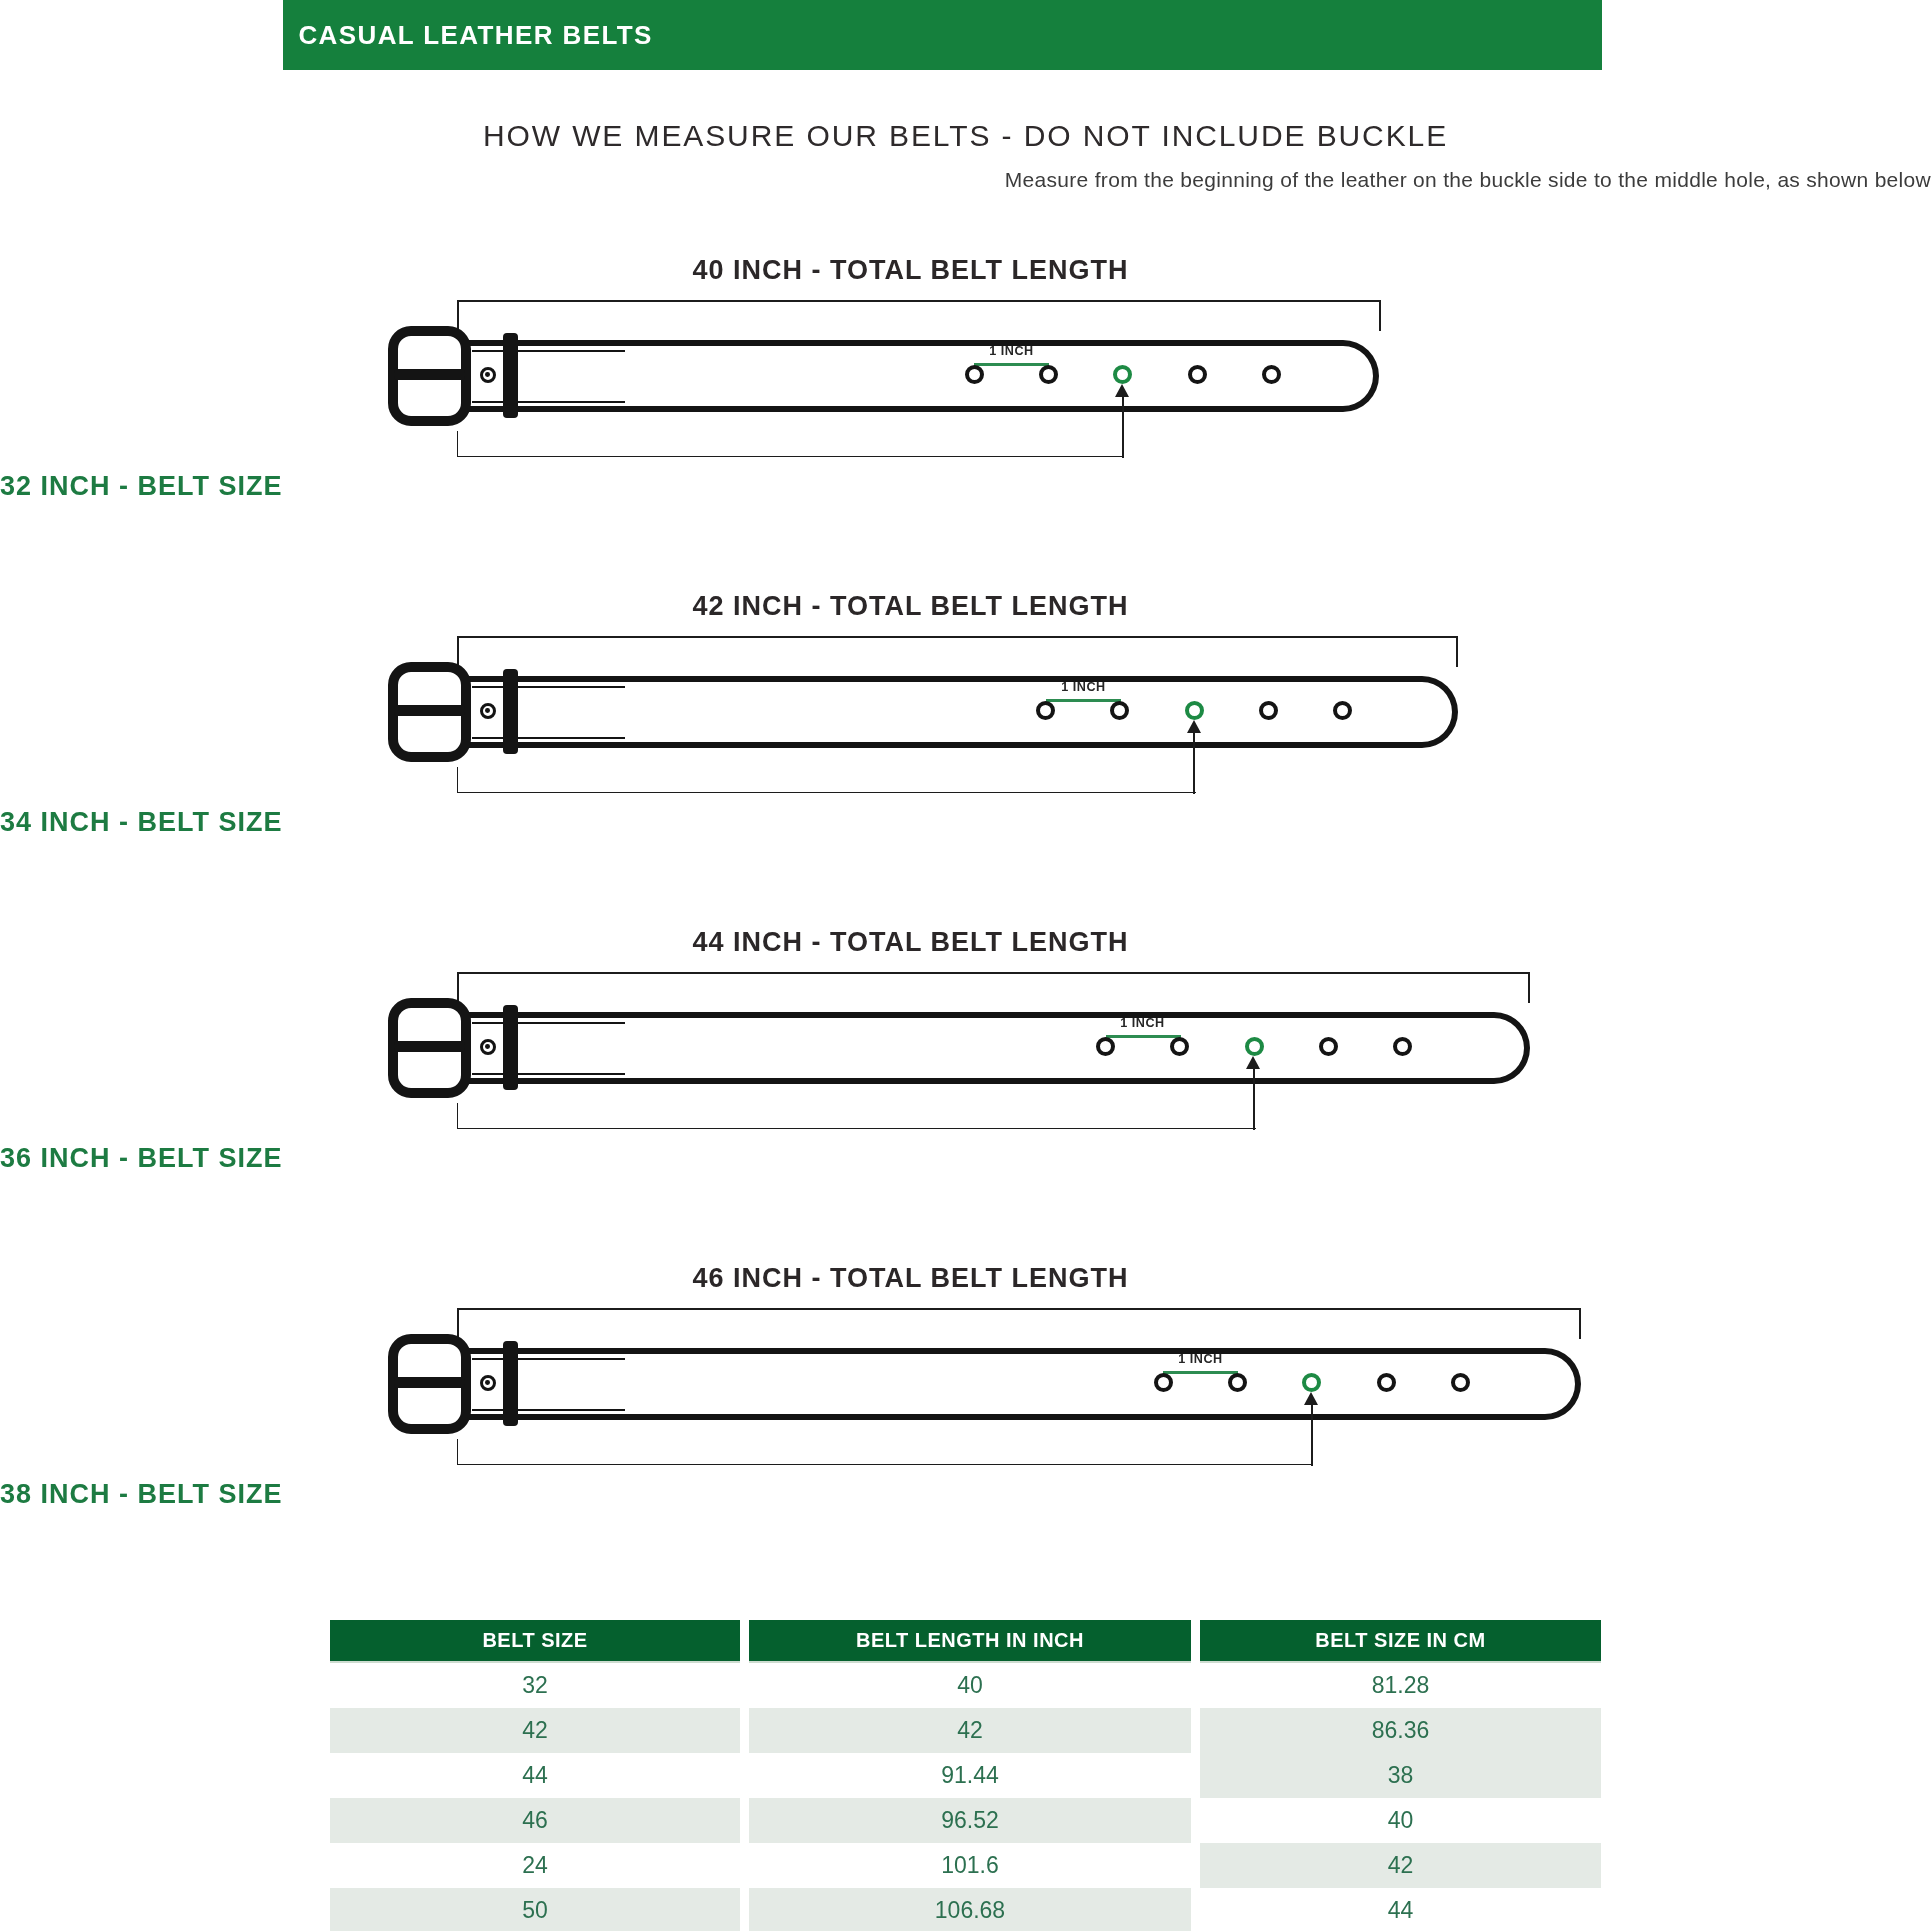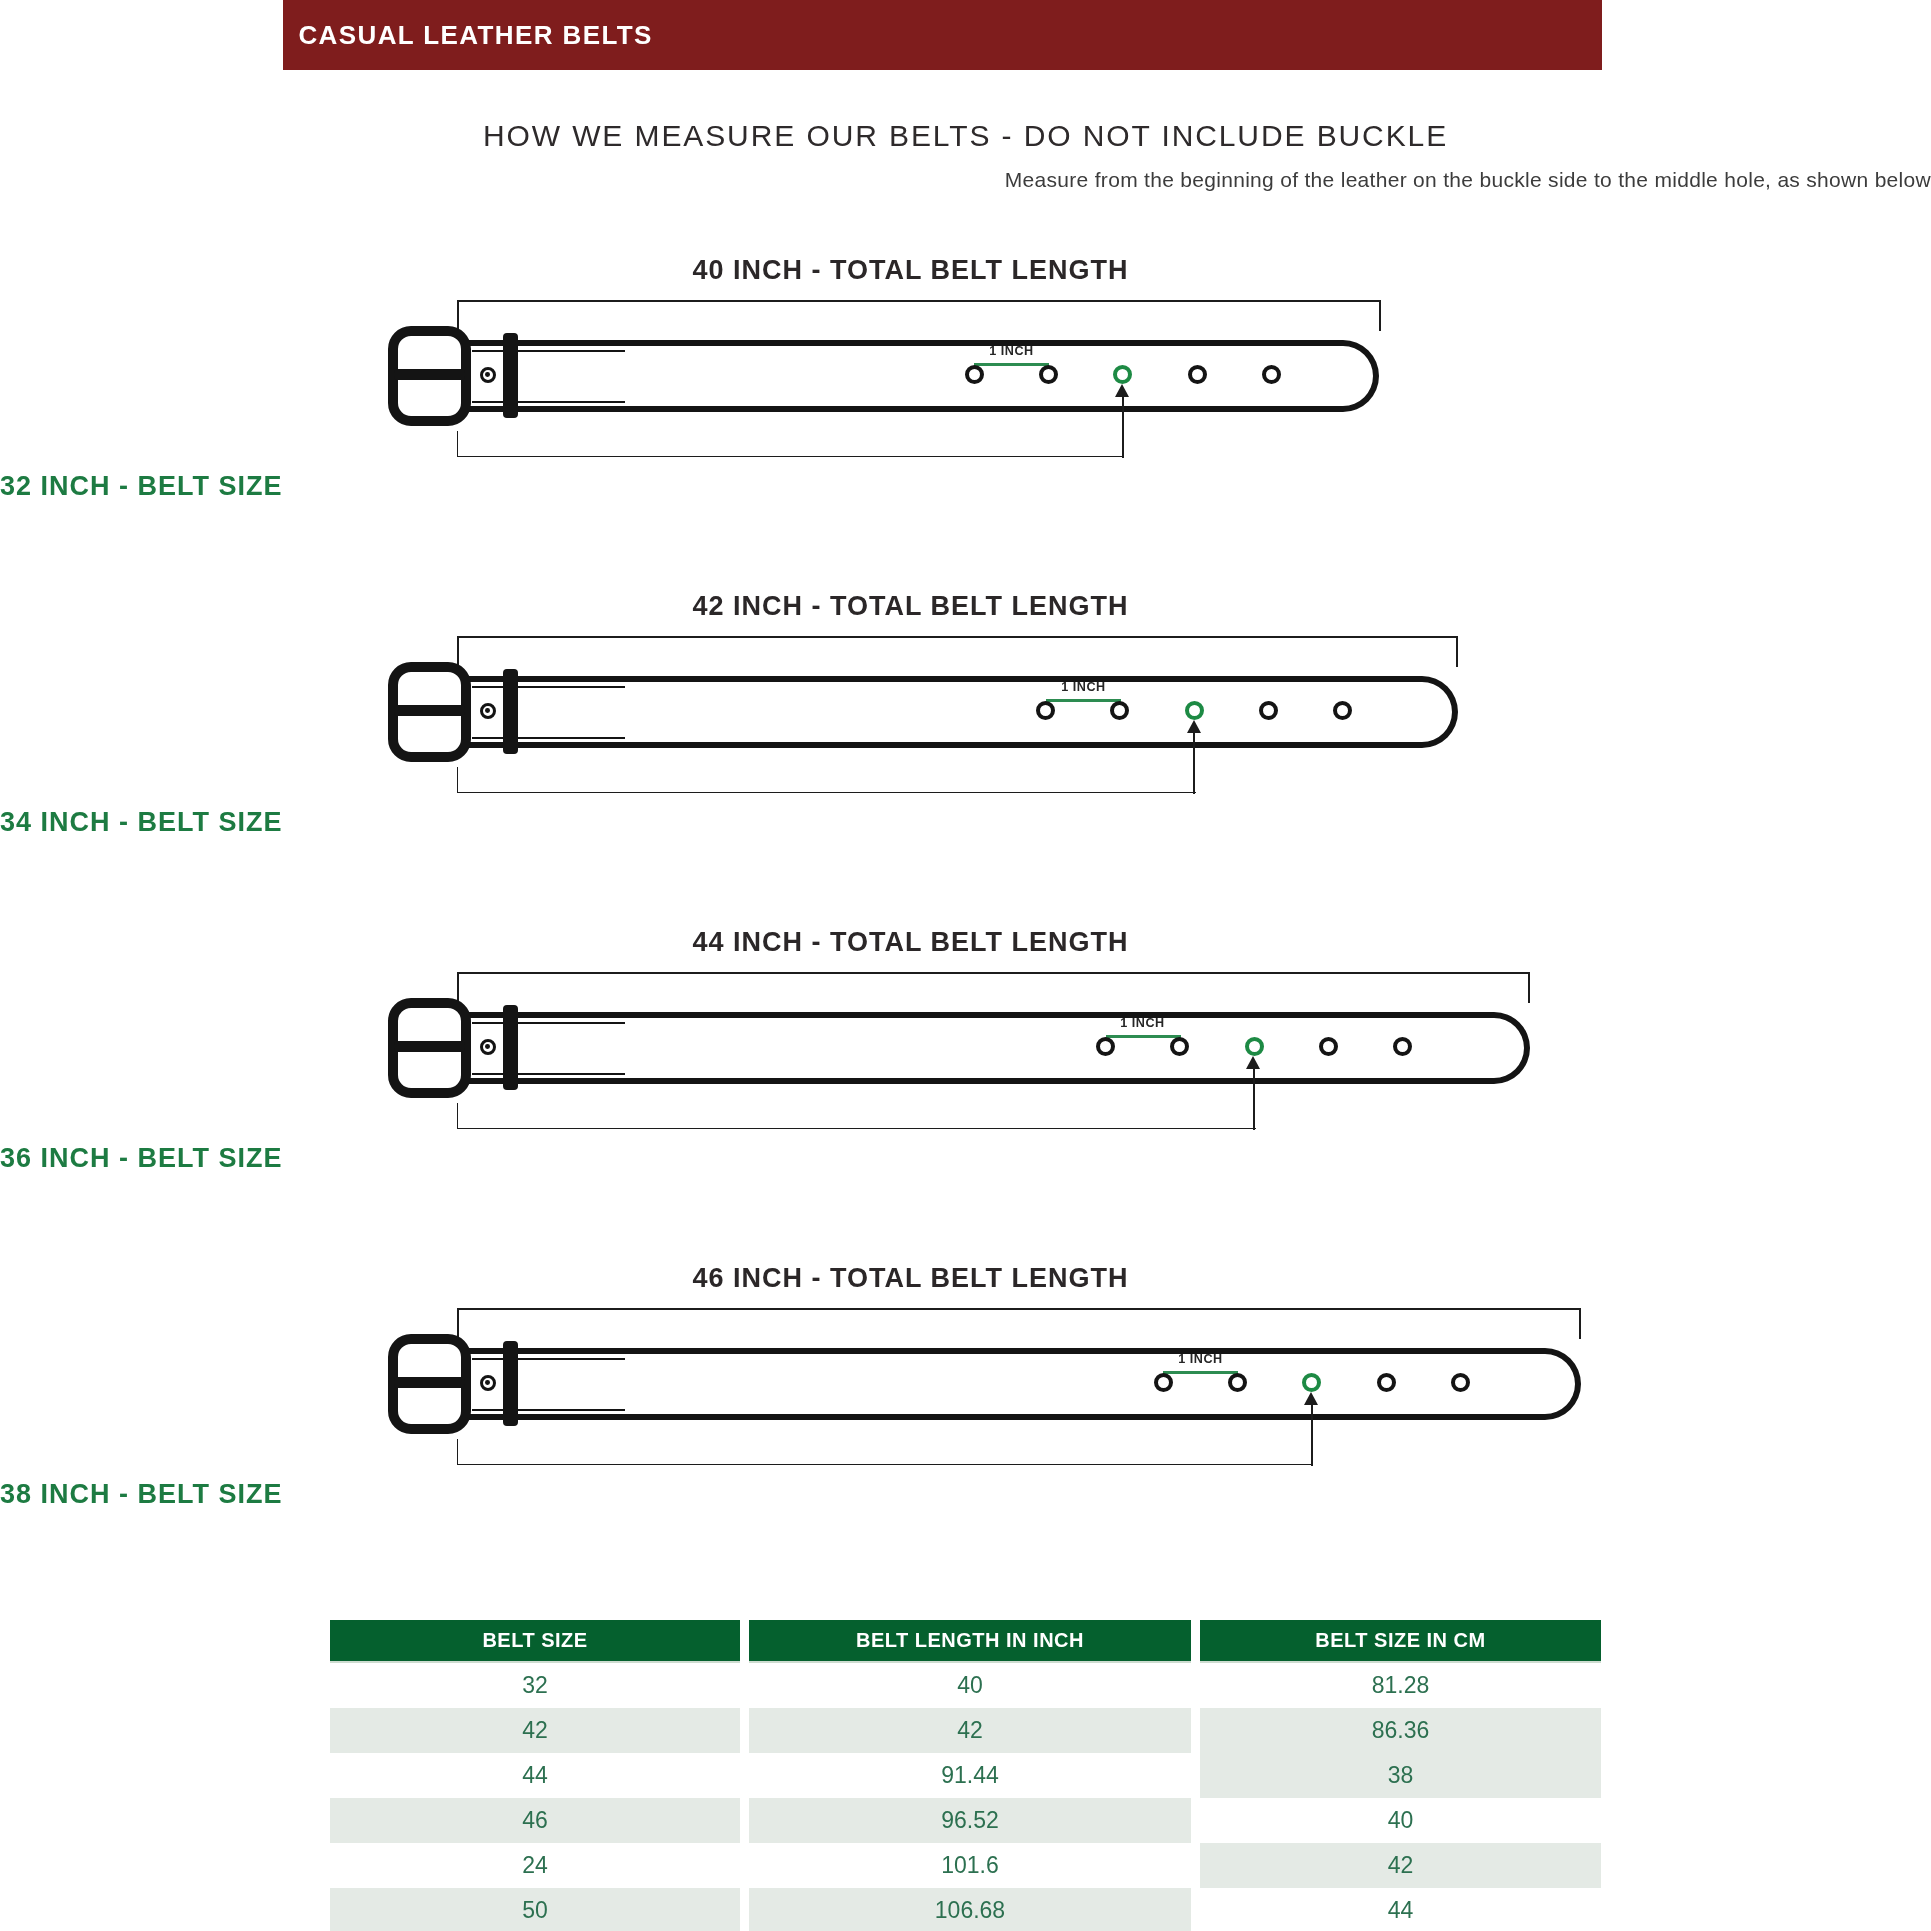--- a/index.html
+++ b/index.html
@@ -1,20 +1,20 @@
 <!DOCTYPE html>
 <html><head>
 <meta charset="utf-8">
 <style>
   html,body{margin:0;padding:0;background:#ffffff;}
   #page{position:relative;width:1931px;height:1931px;background:#ffffff;overflow:hidden;
         font-family:"Liberation Sans",sans-serif;}
 
   
-  .banner{position:absolute;left:283px;top:0;width:1319px;height:70px;background:#7f1d1d;
+  .banner{position:absolute;left:283px;top:0;width:1319px;height:70px;background:#15803d;
           display:flex;align-items:center;}
   .banner-title{color:#ffffff;font-size:26px;font-weight:bold;letter-spacing:1.4px;padding-left:15.4px;}
 
   
   .heading{position:absolute;left:0;top:119px;width:1931px;text-align:center;
            font-size:30px;letter-spacing:1.9px;color:#2e2a2b;}
   .subheading{position:absolute;left:0;top:168px;width:1931px;text-align:right;
               font-size:21px;letter-spacing:0.3px;color:#3c3c3c;}
 
   

